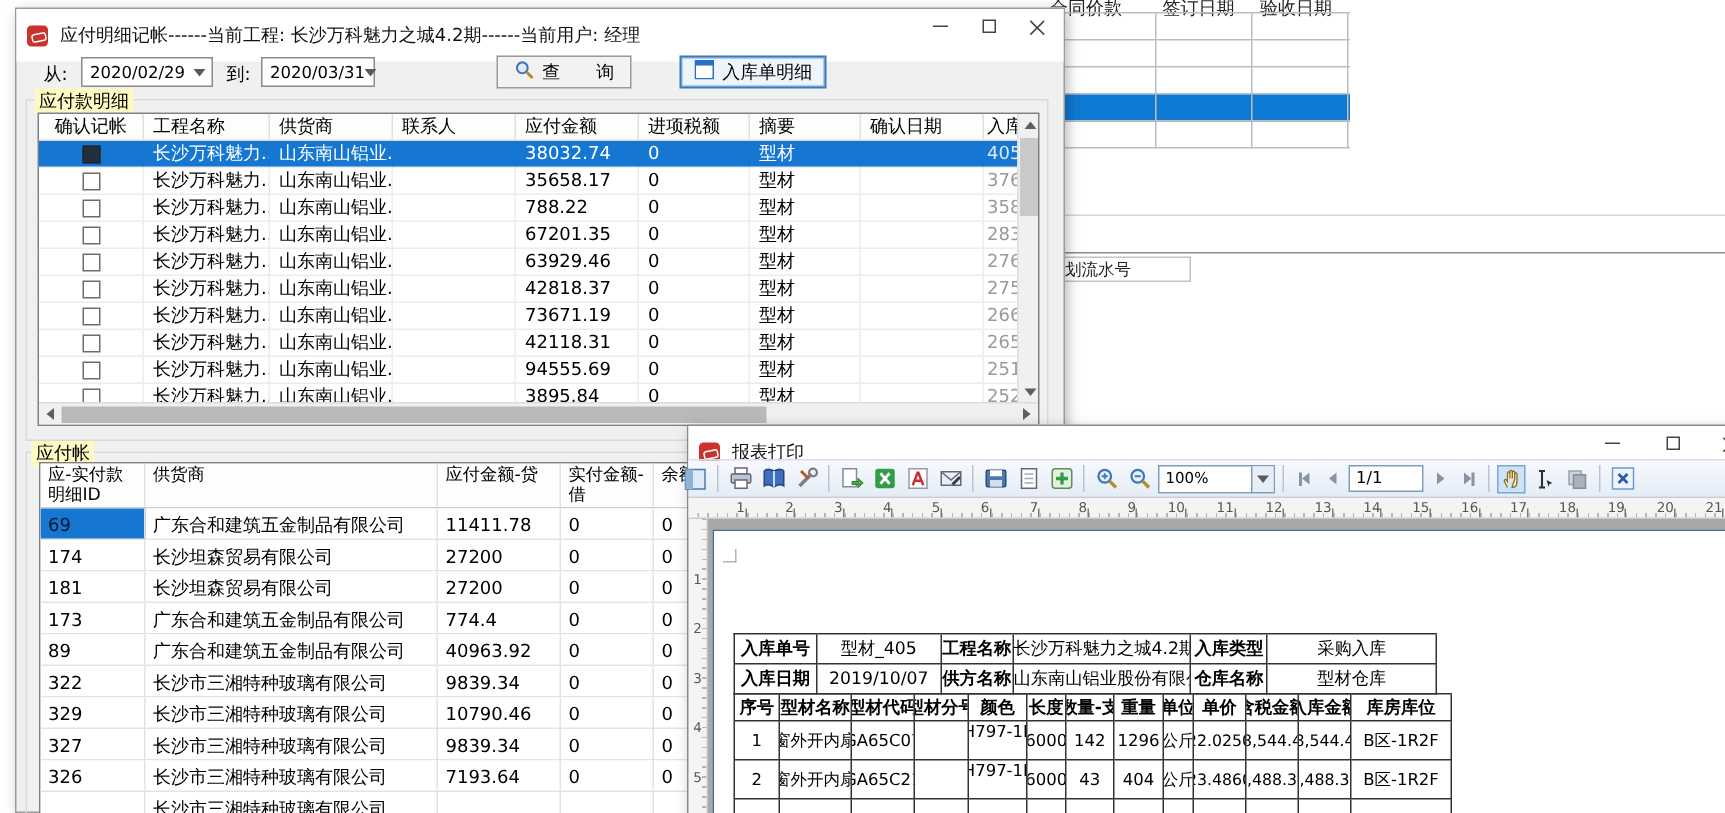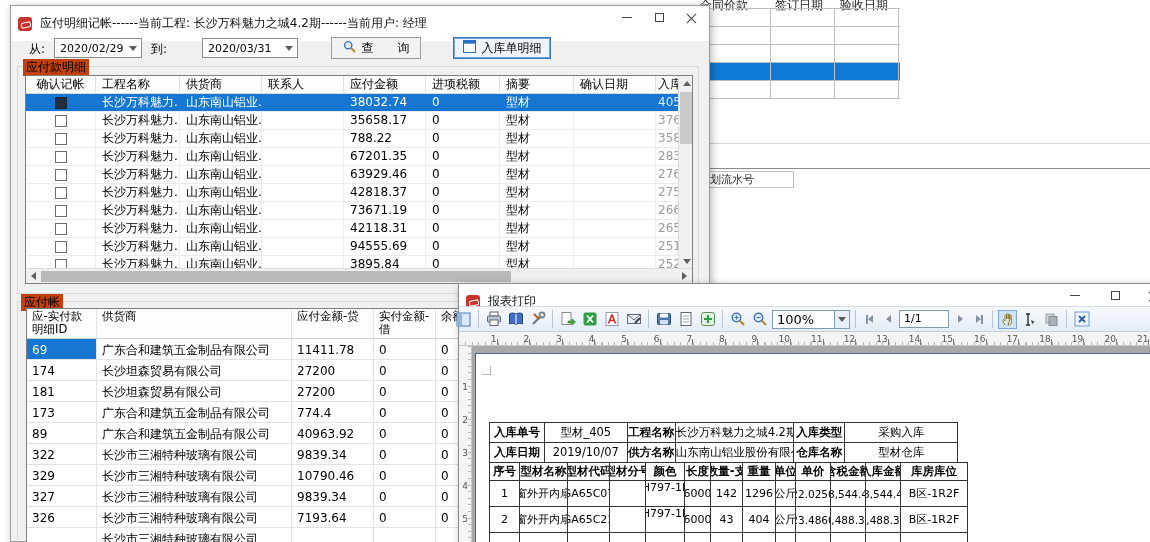--- a/index.html
+++ b/index.html
@@ -39,21 +39,21 @@
   .win1{left:10px;top:5px;width:700px;height:537px;z-index:10;}
   .lbl{position:absolute;font-size:12px;color:#000;}
   .combo{position:absolute;height:20px;background:#fff;border:1px solid #8a8a8a;display:flex;align-items:center;}
   .combo .val{flex:1;padding-left:5px;font-size:11px;white-space:nowrap;}
   .combo .drop{width:16px;height:100%;display:flex;align-items:center;justify-content:center;}
   .tri-down{width:0;height:0;border-left:4px solid transparent;border-right:4px solid transparent;border-top:5px solid #5a5a5a;}
   .btn{position:absolute;height:22px;background:#f2f2f2;border:1px solid #9a9a9a;display:flex;align-items:center;
        justify-content:center;font-size:12px;gap:6px;}
   .btn.focus{border:1px solid #3f76b5;box-shadow:0 0 0 1px #6ea4dc inset;background:#eef4fb;}
   .fieldset{position:absolute;border:1px solid #d9d9d9;}
-  .fieldset-label{position:absolute;background:#c2410c;padding:0 3px;font-size:12px;}
+  .fieldset-label{position:absolute;background:#fef9c3;padding:0 3px;font-size:12px;}
 
   .t1-frame{position:absolute;left:14px;top:69px;width:668px;height:209px;border:1px solid #7f7f7f;background:#fff;overflow:hidden;}
   .t1-inner{position:absolute;left:0;top:0;width:654px;}
   .t-row{display:flex;height:18px;line-height:17px;border-bottom:1px solid #ececec;background:#fff;}
   .t-row.hdr{background:#fdfdfd;border-bottom:1px solid #d9d9d9;font-size:12px;}
   .t-cell{border-right:1px solid #ececec;padding:0 6px;white-space:nowrap;overflow:hidden;font-size:12px;}
   .hdr .t-cell{border-right:1px solid #e0e0e0;color:#000;}
   .t-row.sel{background:#1577d2;color:#fff;}
   .t-row.sel .t-cell{border-right-color:#1577d2;}
   .tc1{width:70px;display:flex;align-items:center;justify-content:center;}
@@ -73,32 +73,32 @@
   .tri-r{width:0;height:0;border-top:4px solid transparent;border-bottom:4px solid transparent;border-left:5px solid #5f5f5f;}
   .v-thumb{position:absolute;left:1px;top:16px;width:12px;height:52px;background:#c9c9c9;}
   .h-thumb{height:11px;background:#b9b9b9;flex:none;}
 
   .t2-frame{position:absolute;left:15px;top:302px;width:567px;height:240px;border:1px solid #7f7f7f;background:#fff;overflow:hidden;}
   .t2-row{display:flex;height:21px;line-height:20px;border-bottom:1px solid #e3e3e3;background:#fff;}
   .t2-row.hdr{height:30px;border-bottom:1px solid #cfcfcf;background:#fdfdfd;}
   .t2-cell{border-right:1px solid #e3e3e3;padding:1px 5px;white-space:nowrap;overflow:hidden;font-size:12px;}
   .t2-row.hdr .t2-cell{white-space:normal;line-height:13px;font-size:11.5px;}
   .sc1{width:70px;}.sc2{width:195px;}.sc3{width:82px;}.sc4{width:62px;}.sc5{width:156px;}
-  .t2-cell.selcell{background:#1577d2;color:#fef9c3;}
+  .t2-cell.selcell{background:#1577d2;color:#0f172a;}
 
   
   .win2{left:458px;top:283px;width:720px;height:300px;z-index:20;border:1px solid #8a8a8a;}
   .toolbar{position:absolute;left:0;top:22px;right:0;height:26px;background:linear-gradient(#f7fafd,#e4ecf6);
            border-top:1px solid #d4dde8;border-bottom:1px solid #c4cfdc;display:flex;align-items:center;padding-left:2px;gap:3px;}
   .tb-sep{width:1px;height:18px;background:#b9c4d2;margin:0 2px;flex:none;}
   .tb-ic{width:19px;height:19px;display:flex;align-items:center;justify-content:center;flex:none;border:1px solid transparent;}
   .tb-ic.active{background:#cfe3f7;border:1px solid #7da8d6;}
   .tb-ic svg{display:block;}
   .tb-combo{width:78px;height:19px;background:#fff;border:1px solid #7f9db9;display:flex;align-items:center;flex:none;}
-  .tb-combo .val{flex:1;padding-left:4px;font-size:13px;}
+  .tb-combo .val{flex:1;padding-left:4px;font-size:10px;}
   .tb-combo .drop{width:15px;height:100%;background:#e7eef7;border-left:1px solid #7f9db9;display:flex;align-items:center;justify-content:center;}
   .pagebox{width:50px;height:18px;background:#fff;border:1px solid #7f9db9;font-size:11px;line-height:16px;padding-left:4px;flex:none;}
   .nav{width:16px;height:16px;display:flex;align-items:center;justify-content:center;flex:none;}
   .nav .tri-l,.nav .tri-r{border-right-color:#8894a5;border-left-color:#8894a5;}
   .nav .bar{width:2px;height:9px;background:#8894a5;}
 
   .hruler{position:absolute;left:0;top:48px;right:0;height:14px;background:#f4f4f4;border-bottom:1px solid #c9c9c9;
           display:flex;padding-left:6px;overflow:hidden;}
   .hr-cell{width:32.6px;flex:none;position:relative;font-size:9px;color:#555;text-align:right;line-height:14px;padding-right:1px;
            background:repeating-linear-gradient(to right,#b5b5b5 0 1px,transparent 1px 6.5px);
@@ -190,21 +190,21 @@
     </div>
 
     <span class="lbl" style="left:18px;top:35px;">从:</span>
     <div class="combo" style="left:43px;top:32px;width:88px;">
       <span class="val">2020/02/29</span>
       <span class="drop">
           <span class="tri-down"></span>
         </span>
     </div>
     <span class="lbl" style="left:140px;top:35px;">到:</span>
-    <div class="combo" style="left:163px;top:32px;width:96px;margin-left:28px;">
+    <div class="combo" style="left:163px;top:32px;width:76px;">
       <span class="val">2020/03/31</span>
       <span class="drop">
           <span class="tri-down"></span>
         </span>
     </div>
     <div class="btn" style="left:320px;top:31px;width:90px;">
       <span class="mini-ic">
         <svg width="13" height="13" viewBox="0 0 13 13">
             <circle cx="5.2" cy="5.2" r="3.6" fill="#dfeaf5" stroke="#3f76b5" stroke-width="1.4"></circle>
             <line x1="8" y1="8" x2="12" y2="12" stroke="#b38a2f" stroke-width="2"></line>

